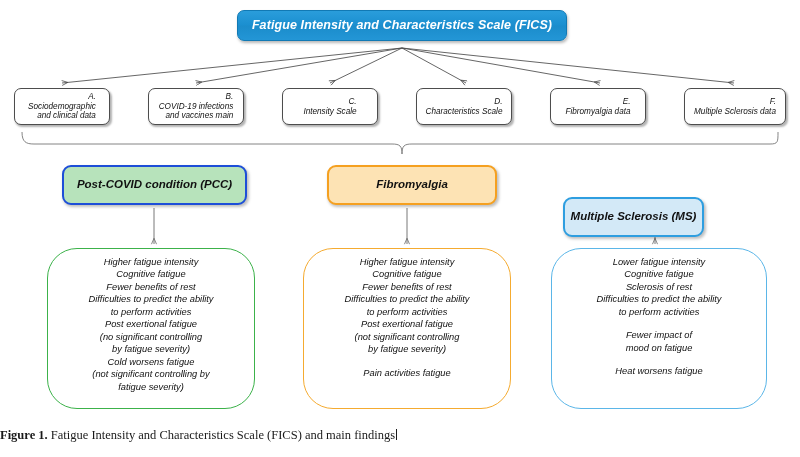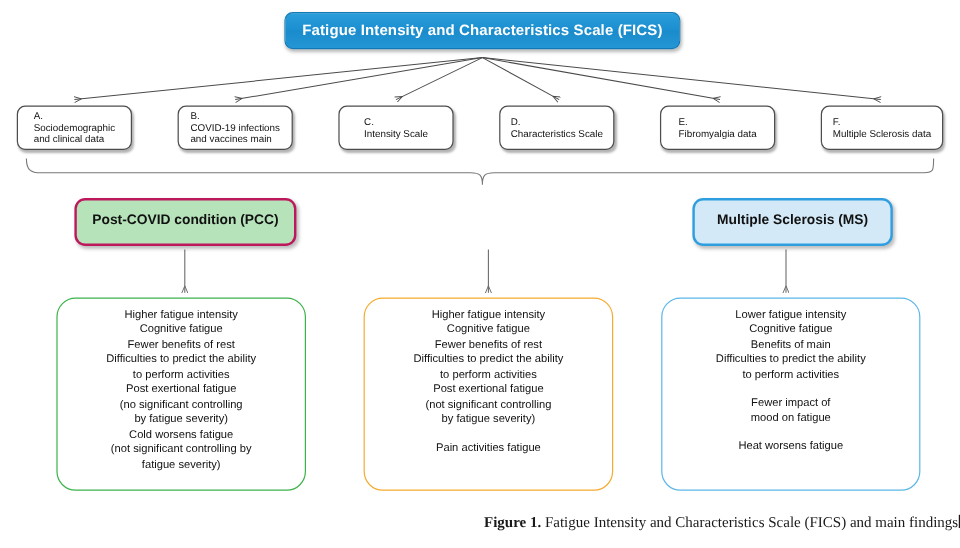--- a/index.html
+++ b/index.html
@@ -20,22 +20,23 @@
     left: 0; top: 0;
     width: 800px;
     height: 457px;
   }
   .node {
     position: absolute;
     box-sizing: border-box;
     display: flex;
     align-items: center;
     justify-content: center;
-    text-align: left;
+    text-align: right;
     line-height: 1.18;
+    font-style: italic;
   }
 
   
   #title-box {
     left: 237px;
     top: 10px;
     width: 330px;
     height: 31px;
     border-radius: 7px;
     background: linear-gradient(to bottom, #2a9ddb 0%, #1b8fd0 48%, #1b8ccb 52%, #2396d6 100%);
@@ -64,50 +65,50 @@
   
   .cond-box {
     top: 165px;
     height: 40px;
     border-radius: 9px;
     font-size: 11.5px;
     font-weight: bold;
     color: #111111;
     box-shadow: 1.5px 2px 3px rgba(0,0,0,0.25);
   }
-  #cond-pcc  { left: 62px;  width: 185px; background: #b7e3bb; border: 2px solid #be185d; }
+  #cond-pcc  { left: 62px;  width: 185px; background: #b7e3bb; border: 2px solid #1d4ed8; }
   #cond-fm   { left: 327px; width: 170px; background: #fde3b4; border: 2px solid #f5a020; }
-  #cond-ms   { left: 577px; width: 167px; background: #d3e9f7; border: 2px solid #2e9ee0; }
+  #cond-ms   { left: 563px; width: 141px; background: #d3e9f7; border: 2px solid #2e9ee0; margin-top: 32px; }
 
   
   .findings-box {
     top: 248px;
     height: 161px;
-    border-radius: 16px;
+    border-radius: 30px;
     background: #ffffff;
     font-size: 9.3px;
     color: #111111;
     line-height: 1.34;
     flex-direction: column;
     padding: 7px 4px 4px;
     justify-content: flex-start;
   }
   #find-pcc { left: 47px;  width: 208px; border: 1.4px solid #3cb24a; }
   #find-fm  { left: 303px; width: 208px; border: 1.4px solid #f5ab30; }
   #find-ms  { left: 551px; width: 216px; border: 1.4px solid #5bb6e8; }
   .findings-box .line { display: block; }
   .findings-box .gap { height: 11px; }
 
   
   #caption {
     position: absolute;
     left: 0;
     top: 428px;
     width: 800px;
-    text-align: right;
+    text-align: left;
     font-family: "Liberation Serif", serif;
     font-size: 12.5px;
     color: #1a1a1a;
   }
   #caption b { font-weight: bold; }
   #caret {
     display: inline-block;
     width: 1px;
     height: 11px;
     background: #1a1a1a;
@@ -212,20 +213,25 @@
     </div>
   </div>
 
   <div class="node cond-box" id="cond-pcc">
     <div>
       <span>Post-COVID</span>
       <span>condition (PCC)</span>
     </div>
   </div>
 
+  <div class="node cond-box" id="cond-fm">
+    <div>
+      <span>Fibromyalgia</span>
+    </div>
+  </div>
 
   <div class="node cond-box" id="cond-ms">
     <div>
       <span>Multiple Sclerosis</span>
       <span>(MS)</span>
     </div>
   </div>
 
   <div class="node findings-box" id="find-pcc">
     <span class="line">Higher fatigue intensity</span>
@@ -250,21 +256,21 @@
     <span class="line">Post exertional fatigue</span>
     <span class="line">(not significant controlling</span>
     <span class="line">by fatigue severity)</span>
     <span class="gap"></span>
     <span class="line">Pain activities fatigue</span>
   </div>
 
   <div class="node findings-box" id="find-ms">
     <span class="line">Lower fatigue intensity</span>
     <span class="line">Cognitive fatigue</span>
-    <span class="line">Benefits of main</span>
+    <span class="line">Sclerosis of rest</span>
     <span class="line">Difficulties to predict the ability</span>
     <span class="line">to perform activities</span>
     <span class="gap"></span>
     <span class="line">Fewer impact of</span>
     <span class="line">mood on fatigue</span>
     <span class="gap"></span>
     <span class="line">Heat worsens fatigue</span>
   </div>
 
   <div id="caption">

